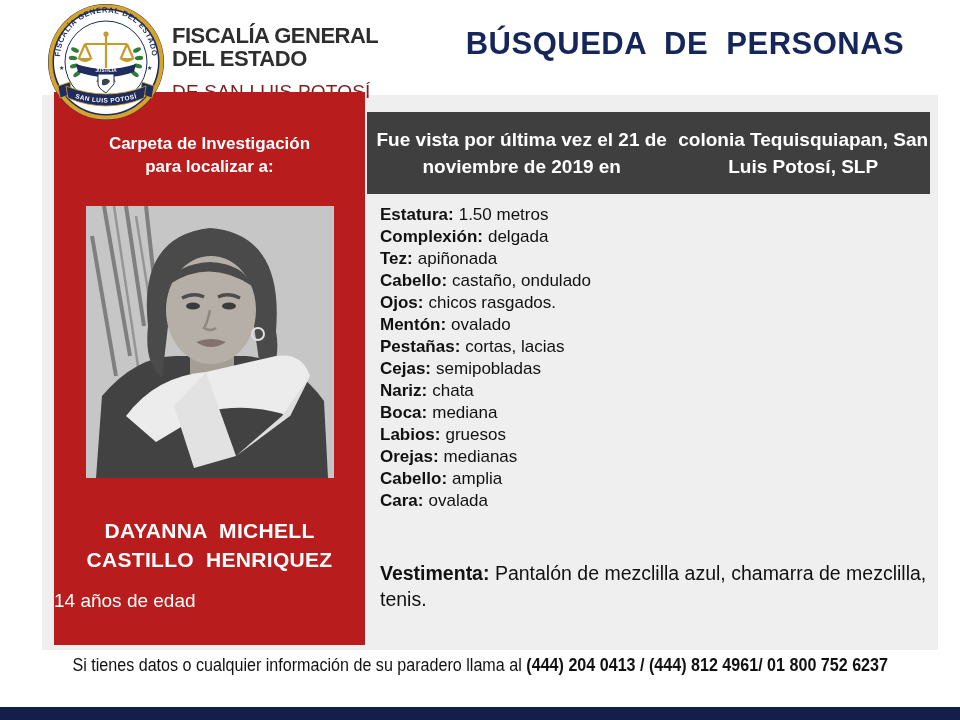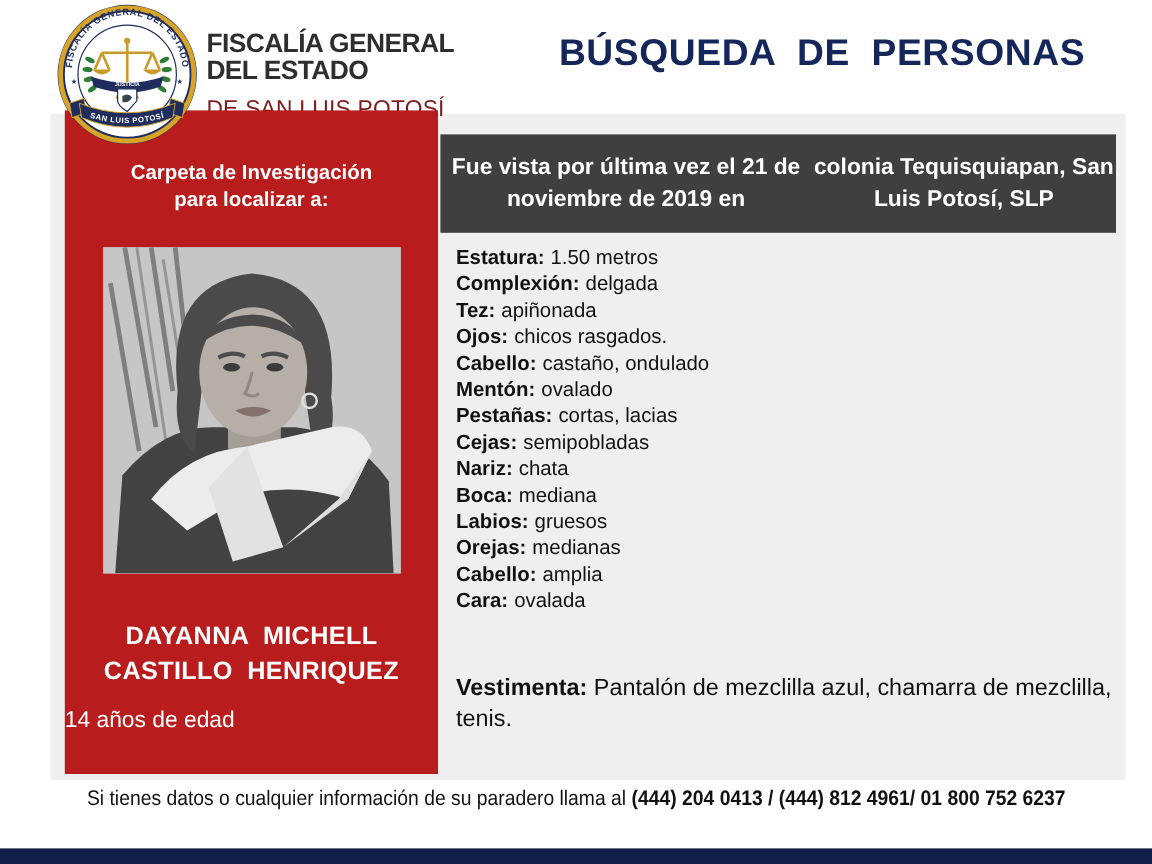--- a/index.html
+++ b/index.html
@@ -188,22 +188,22 @@
 
   <div class="banner">
     <div>Fue vista por última vez el 21 de noviembre de 2019 en</div>
     <div>colonia Tequisquiapan, San Luis Potosí, SLP</div>
   </div>
 
   <div class="details">
     <div class="detail-row"><span class="dl">Estatura:</span><span class="dv">1.50 metros</span></div>
     <div class="detail-row"><span class="dl">Complexión:</span><span class="dv">delgada</span></div>
     <div class="detail-row"><span class="dl">Tez:</span><span class="dv">apiñonada</span></div>
+    <div class="detail-row"><span class="dl">Cabello:</span><span class="dv">castaño, ondulado</span></div>
     <div class="detail-row"><span class="dl">Ojos:</span><span class="dv">chicos rasgados.</span></div>
-    <div class="detail-row"><span class="dl">Cabello:</span><span class="dv">castaño, ondulado</span></div>
     <div class="detail-row"><span class="dl">Mentón:</span><span class="dv">ovalado</span></div>
     <div class="detail-row"><span class="dl">Pestañas:</span><span class="dv">cortas, lacias</span></div>
     <div class="detail-row"><span class="dl">Cejas:</span><span class="dv">semipobladas</span></div>
     <div class="detail-row"><span class="dl">Nariz:</span><span class="dv">chata</span></div>
     <div class="detail-row"><span class="dl">Boca:</span><span class="dv">mediana</span></div>
     <div class="detail-row"><span class="dl">Labios:</span><span class="dv">gruesos</span></div>
     <div class="detail-row"><span class="dl">Orejas:</span><span class="dv">medianas</span></div>
     <div class="detail-row"><span class="dl">Cabello:</span><span class="dv">amplia</span></div>
     <div class="detail-row"><span class="dl">Cara:</span><span class="dv">ovalada</span></div>
   </div>

